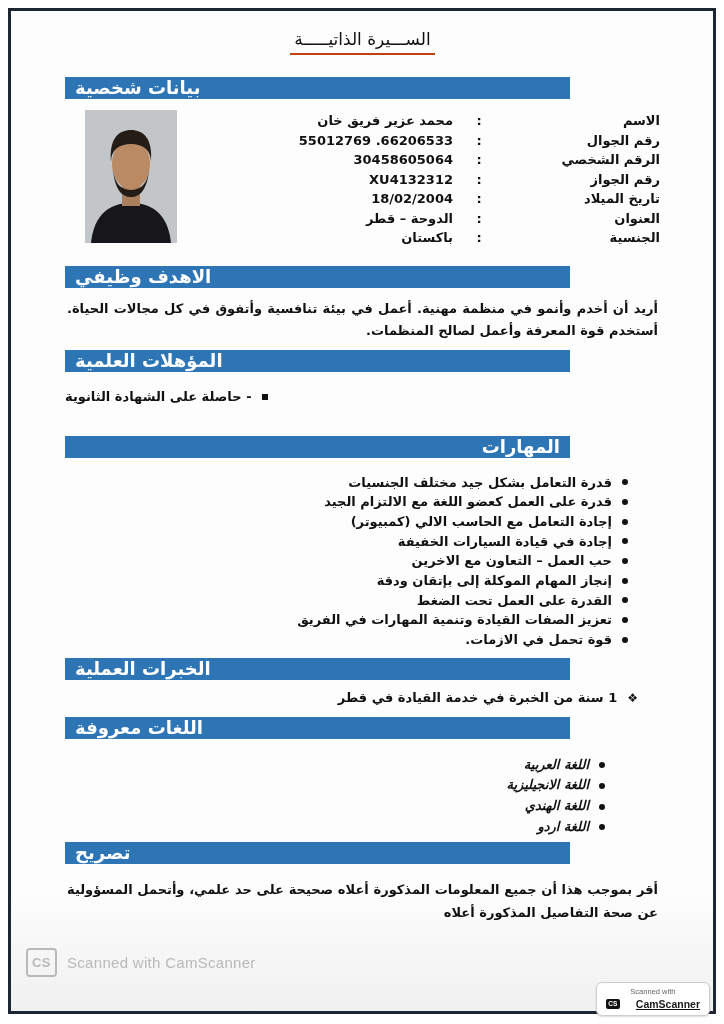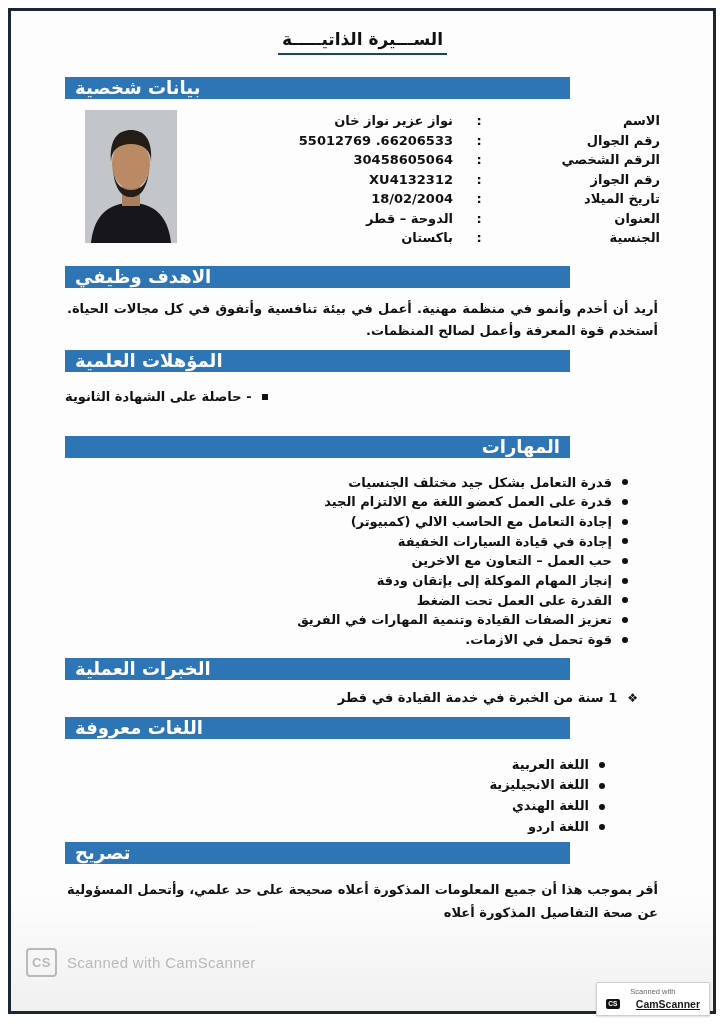--- a/index.html
+++ b/index.html
@@ -20,22 +20,22 @@
     background:linear-gradient(to bottom, rgba(0,0,0,0), rgba(0,0,0,0.05));
     pointer-events:none;
   }
   .content{
     position:absolute;left:65px;top:0;width:595px;
   }
   .doc-title{
     margin-top:26px;text-align:center;line-height:26px;
   }
   .doc-title span{
-    display:inline-block;font-size:17px;font-weight:bold;
-    border-bottom:2px solid #0c4a6e;padding:0 4px 1px 4px;
+    display:inline-block;font-size:17px;font-weight:normal;
+    border-bottom:2px solid #c2410c;padding:0 4px 1px 4px;
   }
   .bar{
     width:505px;height:22px;line-height:22px;
     background:#2E75B6;color:#fff;
     font-size:18px;font-weight:bold;
     padding:0 10px;box-sizing:border-box;
     text-align:left;direction:rtl;
   }
   .bar.align-right{text-align:right;}
   .bar.mt-b1{margin-top:22px;}
@@ -73,21 +73,21 @@
     display:flex;align-items:center;gap:10px;
     font-size:13px;font-weight:bold;white-space:nowrap;
   }
   ul.qual{margin-top:15px;padding-right:85px;}
   ul.qual li{line-height:20px;height:20px;justify-content:flex-end;}
   ul.skills{margin-top:15px;padding-right:32px;}
   ul.skills li{line-height:19.7px;height:19.7px;}
   ul.exp{margin-top:8px;padding-right:22px;}
   ul.exp li{line-height:20px;height:20px;}
   ul.langs{margin-top:16px;padding-right:55px;}
-  ul.langs li{line-height:20.8px;height:20.8px;}
+  ul.langs li{line-height:20.8px;height:20.8px;font-style:italic;}
 
   .blt{flex:0 0 auto;}
   .blt.dot{width:6px;height:6px;border-radius:50%;background:#111;}
   .blt.sq{width:6px;height:6px;background:#111;}
   .blt.diamond{font-size:12px;line-height:1;color:#111;}
 
   
   .watermark{
     position:absolute;left:26px;top:948px;
     display:flex;align-items:center;gap:10px;
@@ -96,21 +96,21 @@
   .cs-box{
     width:27px;height:25px;border:2px solid #b9b9b9;border-radius:4px;
     display:flex;align-items:center;justify-content:center;
     font-size:13px;font-weight:bold;letter-spacing:.5px;
   }
   .wm-text{font-size:15px;letter-spacing:.3px;}
 
   
   .badge{
     position:absolute;right:14px;top:982px;
-    background:#fff;border:1px solid #cfcfcf;border-radius:1px;
+    background:#fff;border:1px solid #cfcfcf;border-radius:6px;
     box-shadow:0 1px 2px rgba(0,0,0,.15);
     padding:4px 9px 5px 9px;text-align:center;
     font-family:"Liberation Sans", sans-serif;
   }
   .badge-top{font-size:7.5px;color:#666;margin-bottom:2px;}
   .badge-bottom{display:flex;align-items:center;gap:16px;text-decoration:underline;}
   .badge-cs{
     background:#111;color:#fff;font-size:6.5px;font-weight:bold;
     padding:2px 2.5px;border-radius:2px;line-height:1;
   }
@@ -139,21 +139,21 @@
         <rect x="37" y="74" width="18" height="22" fill="#a97f5e"></rect>
         <ellipse cx="46" cy="54" rx="19" ry="25" fill="#b98a63"></ellipse>
         <path d="M26 52 C24 28 34 20 46 20 C58 20 68 28 66 52 C66 40 58 34 46 34 C34 34 26 40 26 52 Z" fill="#241c17"></path>
         <path d="M28 60 C30 80 37 87 46 87 C55 87 62 80 64 60 C62 74 56 80 46 80 C36 80 30 74 28 60 Z" fill="#241c17"></path>
       </svg>
     </div>
     <div class="info-rows">
       <div class="info-row">
         <span class="info-label">الاسم</span>
         <span class="info-colon">:</span>
-        <span class="info-value">نواز عزير نواز خان</span>
+        <span class="info-value">محمد عزير فريق خان</span>
       </div>
       <div class="info-row">
         <span class="info-label">رقم الجوال</span>
         <span class="info-colon">:</span>
         <span class="info-value">55012769 .66206533</span>
       </div>
       <div class="info-row">
         <span class="info-label">الرقم الشخصي</span>
         <span class="info-colon">:</span>
         <span class="info-value">30458605064</span>

